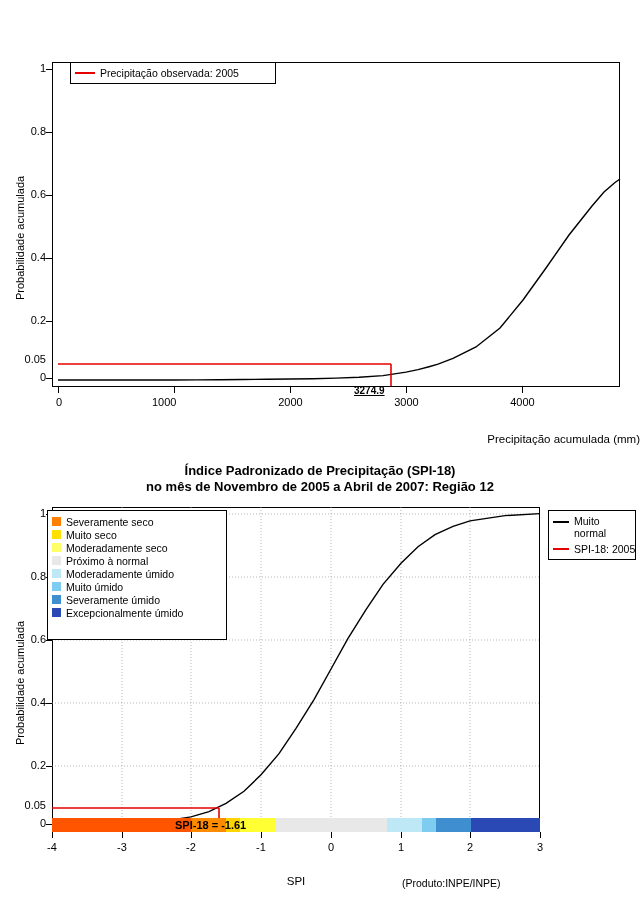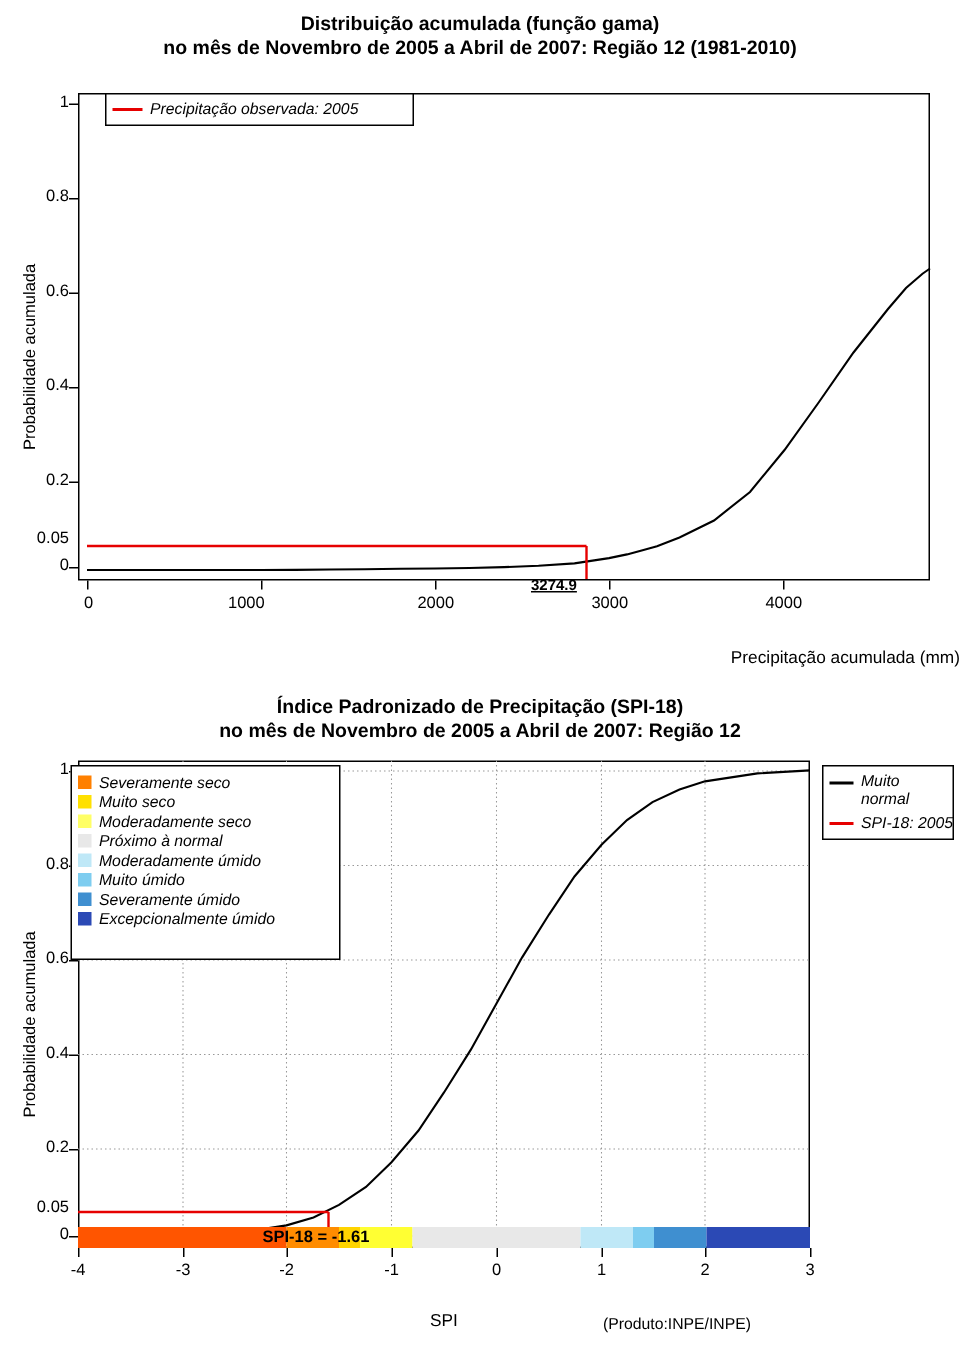--- a/index.html
+++ b/index.html
@@ -26,40 +26,36 @@
   }
   .xlabel{position:absolute;font-size:11.5px;text-align:center;width:100%;}
   .tick{position:absolute;font-size:11px;}
   .ticky{text-align:right;}
   .tickmark{position:absolute;background:#000;}
 
   .legendbox{
     position:absolute;background:#fff;border:1px solid #000;box-sizing:border-box;
     font-size:10.5px;
   }
-  .legrow{display:flex;align-items:center;height:13px;padding-left:4px;font-style:italic;}
+  .legrow{display:flex;align-items:center;height:13px;padding-left:4px;}
   .legrow .swatch{width:9px;height:9px;margin-right:5px;flex:none;}
   .legrow .line{width:20px;height:0;border-top:2px solid #000;margin-right:5px;flex:none;}
   .legrow .lab{white-space:nowrap;}
   .curve{position:absolute;left:0;top:0;}
   .valuelabel{position:absolute;font-size:10px;font-weight:bold;text-decoration:underline;}
   .note{position:absolute;font-size:10.5px;}
   .spibar{position:absolute;display:flex;height:14px;}
   .spibar div{height:100%;}
   .spitext{position:absolute;font-size:11px;font-weight:bold;color:#000;}
 </style>
 </head>
 <body>
 
 <div class="panel" id="panel-top">
 
-  <div class="title">
-    <span>Distribuição acumulada (função gama)</span>
-    <span class="l2">no mês de Novembro de 2005 a Abril de 2007: Região 12 (1981-2010)</span>
-  </div>
 
   <div class="ylabel" style="left:14px;top:300px;">Probabilidade acumulada</div>
 
   <div class="axisbox" id="plot-top" style="left:52px;top:62px;width:568px;height:325px;"></div>
 
   <div class="tick ticky" style="left:12px;top:62px;width:34px;">1</div>
   <div class="tick ticky" style="left:12px;top:125px;width:34px;">0.8</div>
   <div class="tick ticky" style="left:12px;top:188px;width:34px;">0.6</div>
   <div class="tick ticky" style="left:12px;top:251px;width:34px;">0.4</div>
   <div class="tick ticky" style="left:12px;top:314px;width:34px;">0.2</div>

